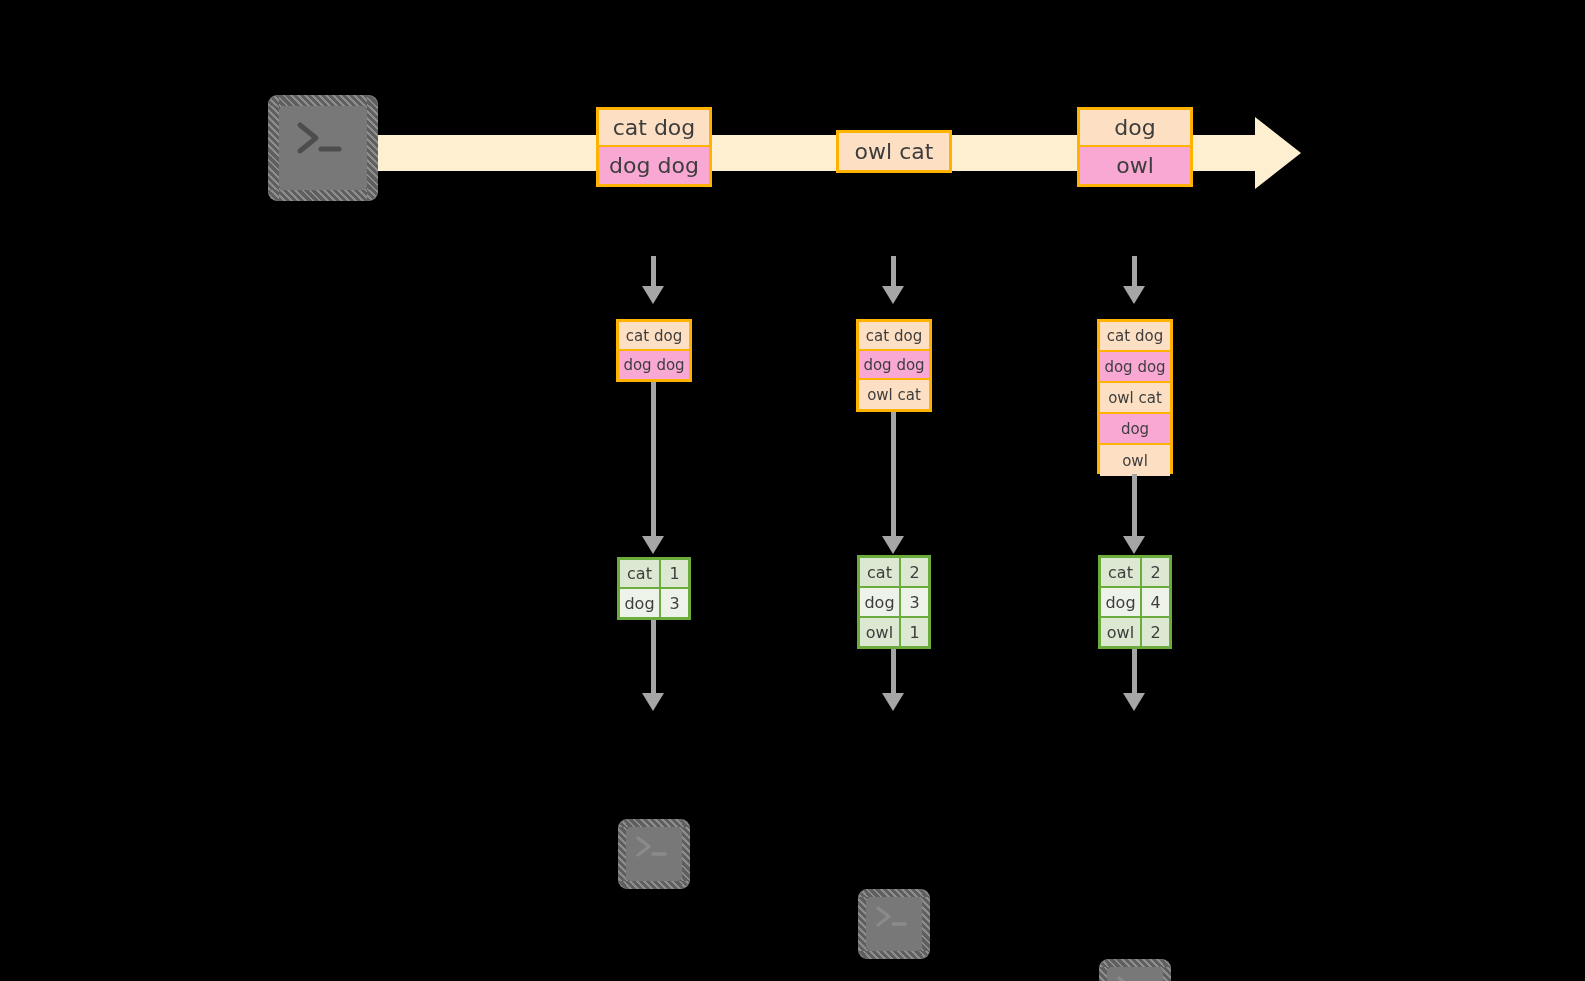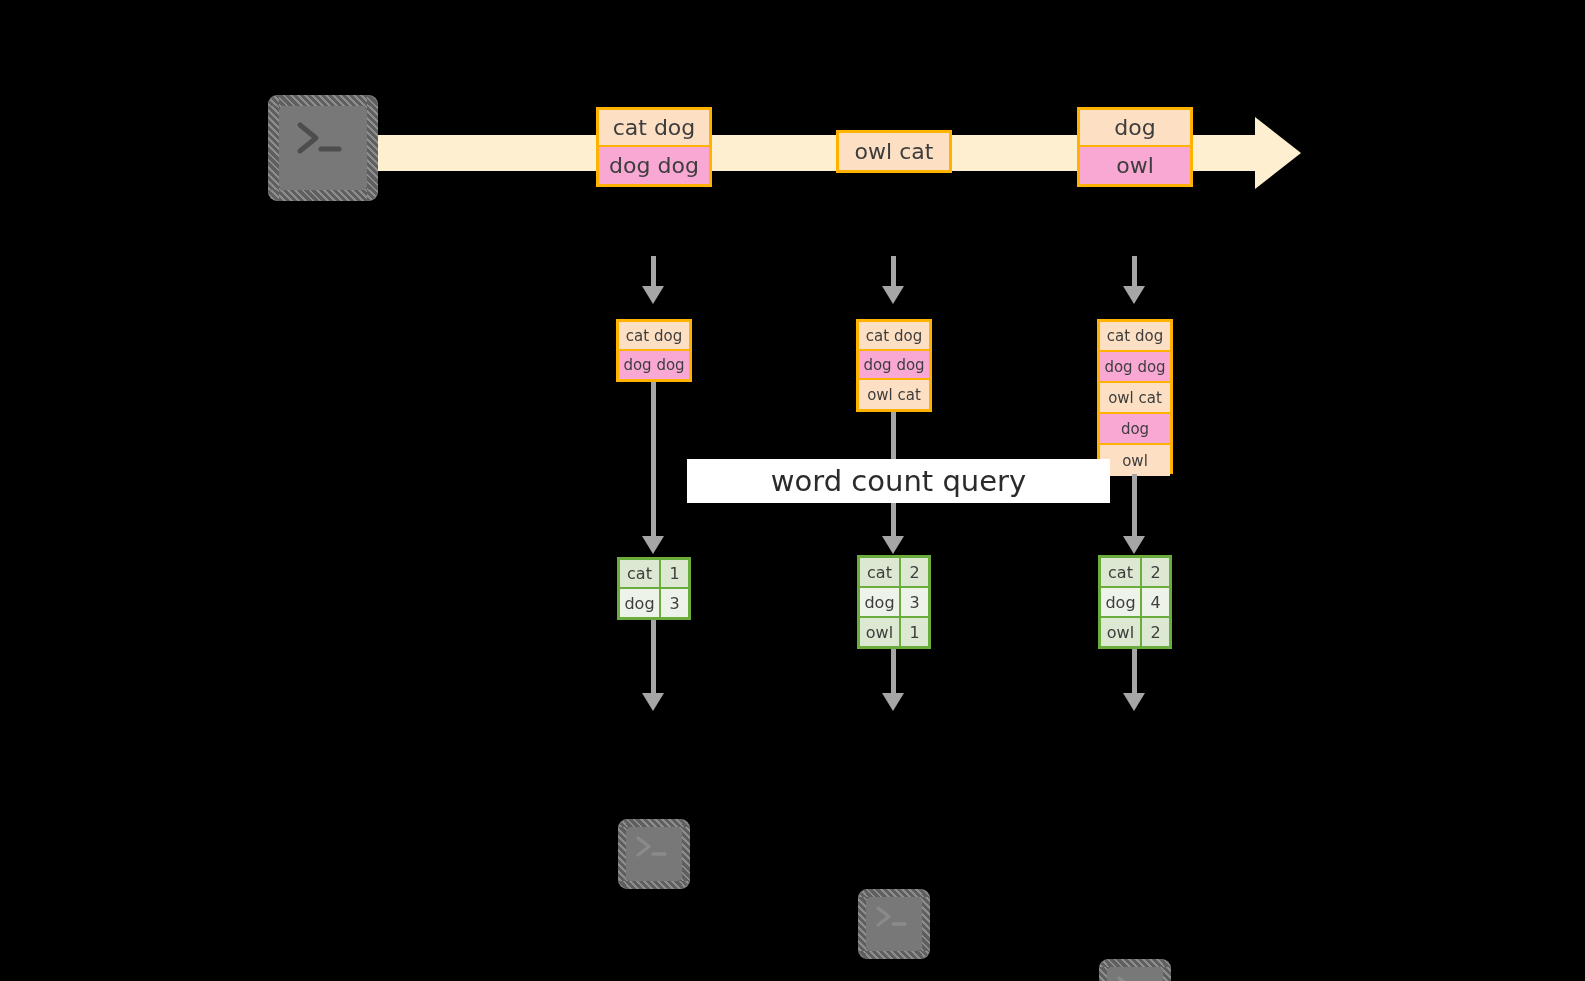--- a/index.html
+++ b/index.html
@@ -207,21 +207,20 @@
 
   <div class="abs vline-solid" style="left:651px; top:382px; width:5px; height:154px;"></div>
   <div class="abs arrowhead-down" style="left:642px; top:536px;"></div>
 
   <div class="abs vline-solid" style="left:891px; top:412px; width:5px; height:124px;"></div>
   <div class="abs arrowhead-down" style="left:882px; top:536px;"></div>
 
   <div class="abs vline-solid" style="left:1132px; top:474px; width:5px; height:62px;"></div>
   <div class="abs arrowhead-down" style="left:1123px; top:536px;"></div>
 
-  <div class="abs query-band" style="left:687px; top:459px; width:423px; height:44px; font-size:29px;">word count query</div>
 
   <div class="abs res-table" style="left:617px; top:557px; width:74px; height:63px;">
     <div class="res-row dark" style="height:29px;">
       <div class="res-cell-word" style="width:41px; font-size:16px;">cat</div>
       <div class="res-cell-count" style="width:27px; font-size:16px;">1</div>
     </div>
     <div class="res-row light" style="height:28px;">
       <div class="res-cell-word" style="width:41px; font-size:16px;">dog</div>
       <div class="res-cell-count" style="width:27px; font-size:16px;">3</div>
     </div>

